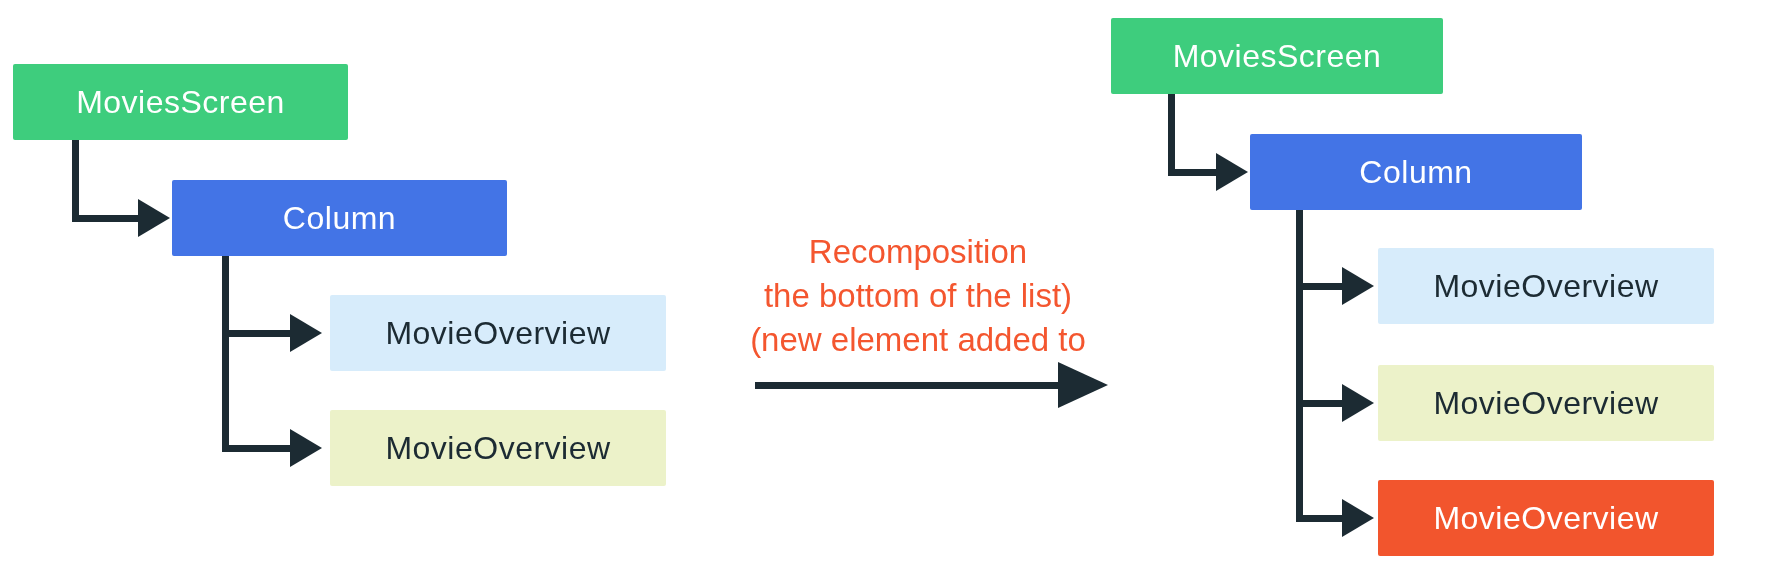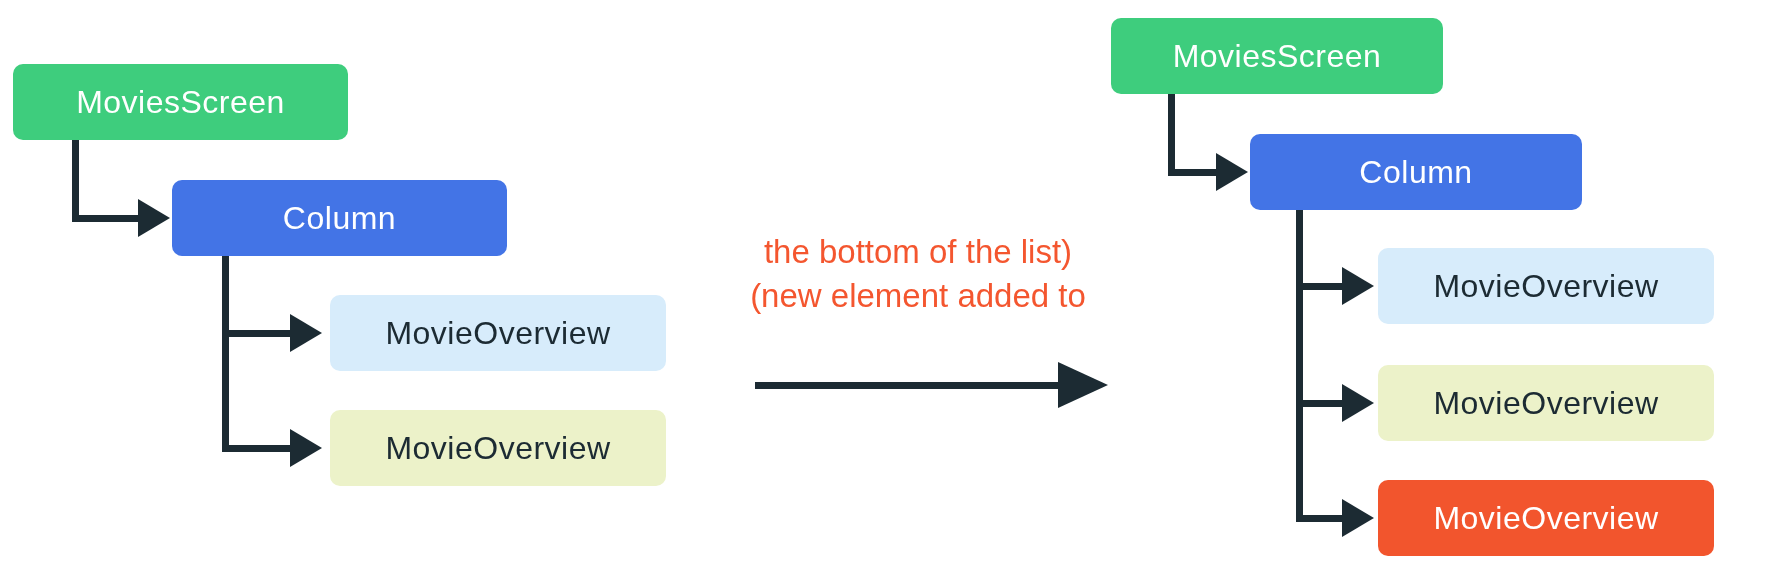--- a/index.html
+++ b/index.html
@@ -2,21 +2,21 @@
 <html style="--green: #3ECD7D; --blue: #4374E6; --light-blue: #D7ECFB; --pale-yellow: #ECF2C9; --orange: #F2552D; --dark: #1C2B33; --white: #FFFFFF; --annotation: #F4562F;"><head>
 <meta charset="utf-8">
 <style>
   html,body { margin:0; padding:0; background:#ffffff; }
   #canvas {
     position:relative; width:1779px; height:584px; overflow:hidden;
     background:#ffffff;
     font-family:"Liberation Sans", sans-serif;
   }
   .node {
-    position:absolute; height:76px; border-radius:10px;
+    position:absolute; height:76px; border-radius:2px;
     display:flex; align-items:center; justify-content:center;
     font-size:32px; letter-spacing:0.5px;
   }
   .bg-green  { background:var(--green);  color:var(--white); }
   .bg-blue   { background:var(--blue);   color:var(--white); }
   .bg-lightblue { background:var(--light-blue); color:var(--dark); }
   .bg-paleyellow { background:var(--pale-yellow); color:var(--dark); }
   .bg-orange { background:var(--orange); color:var(--white); }
   .v-line, .h-line { position:absolute; background:var(--dark); }
   .v-line { width:7px; }
@@ -54,20 +54,21 @@
     <div class="h-line" style="left:222px; top:330px; width:70px;"></div>
     <div class="arrow-head" style="left:290px; top:314px;"></div>
     <div class="h-line" style="left:222px; top:445px; width:70px;"></div>
     <div class="arrow-head" style="left:290px; top:429px;"></div>
 
     <div class="node bg-lightblue" style="left:330px; top:295px; width:336px;">MovieOverview</div>
     <div class="node bg-paleyellow" style="left:330px; top:410px; width:336px;">MovieOverview</div>
   </div>
 
   <div id="recomposition-label">
+    <div>Recomposition</div>
     <div>the bottom of the list)</div>
     <div>(new element added to</div>
   </div>
   <div>
     <div class="h-line" style="left:755px; top:382px; width:305px;"></div>
     <div class="arrow-head big" style="left:1058px; top:362px;"></div>
   </div>
 
   <div>
     <div class="node bg-green" style="left:1111px; top:18px; width:332px;">MoviesScreen</div>

